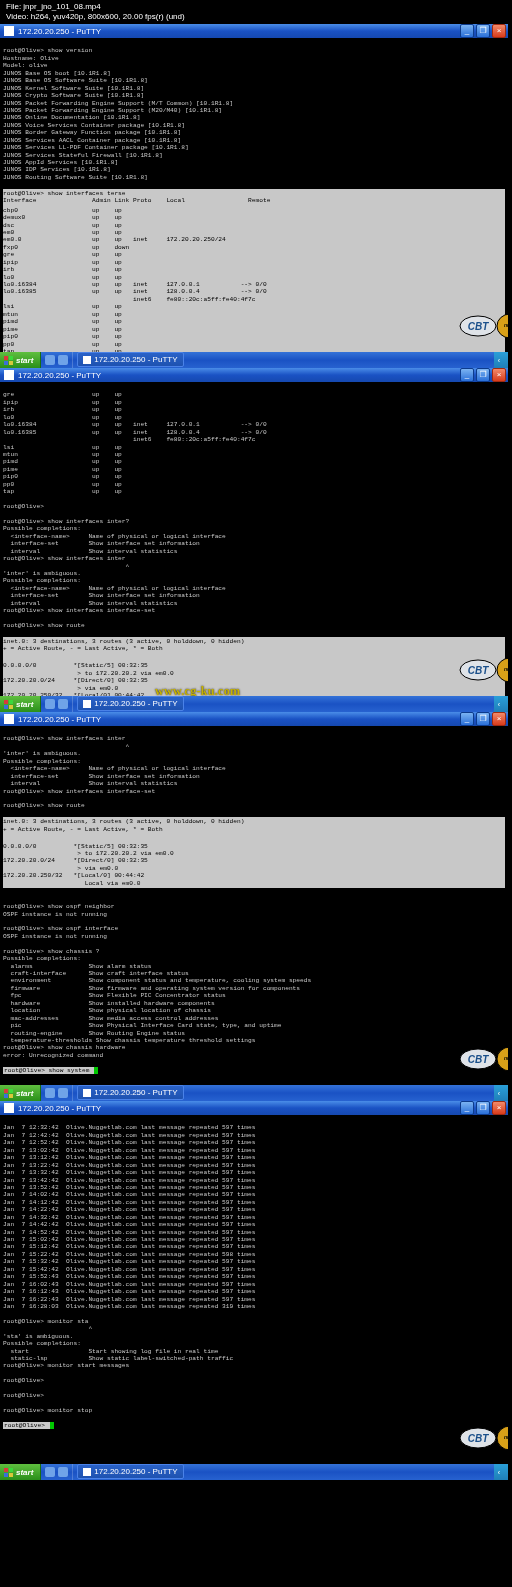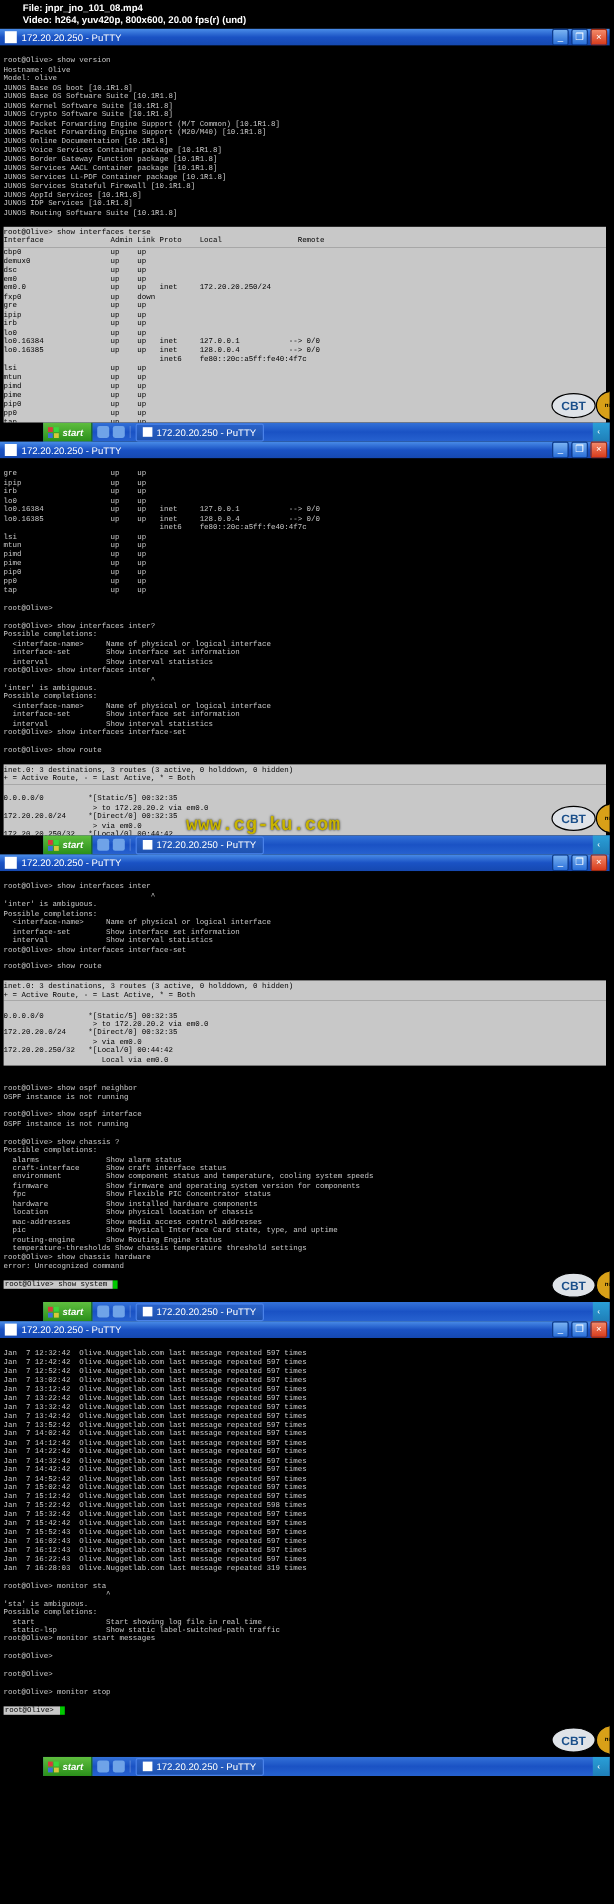--- a/index.html
+++ b/index.html
@@ -7,24 +7,23 @@
     padding: 0;
     width: 512px;
     background: #000;
     font-family: Verdana, Arial, sans-serif;
     font-size: 7px;
     color: #fff;
   }
   .meta-header {
     background: #000;
     color: #fff;
-    padding: 2px 19px;
+    padding: 2px 6px;
     font-size: 8px;
     line-height: 1.25;
-    font-weight: bold;
   }
   .tile {
     width: 508px;
     position: relative;
   }
   .title-bar {
     height: 14px;
     background: linear-gradient(#4a8de8, #1a52c4 50%, #1548b0);
     display: flex; align-items: center;
     padding: 0 2px 0 4px;
@@ -75,23 +74,22 @@
   }
   .term .prompt-line {
     background: #c8c8c8;
     color: #000;
     display: inline-block;
     padding: 0 1px;
   }
   .taskbar {
     height: 16px;
     background: linear-gradient(#3472d8, #1a52c4 50%, #2762d0);
-    display: flex; align-items: center;
+    display: flex; 
     font-size: 8px;
-    margin-left: 36px;
   }
   .start-btn {
     height: 16px;
     padding: 0 7px 0 4px;
     background: linear-gradient(#5fbf3f, #2a8f1a);
     color: #fff; font-weight: bold; font-style: italic;
     display: flex; align-items: center;
     border-right: 1px solid #1a6f10;
   }
   .start-btn::before {
@@ -136,30 +134,31 @@
     font-size: 7px;
   }
   .systray::before {
     content: "‹";
     color: #fff;
     margin-right: 2px;
   }
   .logo-badge {
     position: absolute;
     right: 6px;
-    bottom: 8px;
+    bottom: 20px;
     width: 68px;
     height: 26px;
     pointer-events: none;
+    font-style: italic;
   }
   .logo-badge svg { width: 100%; height: 100%; }
   .watermark {
     position: absolute;
-    font-family: Liberation Mono, monospace;
-    font-size: 16px;
+    font-family: Liberation Serif, serif;
+    font-size: 12px;
     font-weight: bold;
     color: #c8b400;
     letter-spacing: 0.3px;
     pointer-events: none;
     text-shadow: 0 0 2px #000;
   }
 </style>
 </head>
 <body>
 

